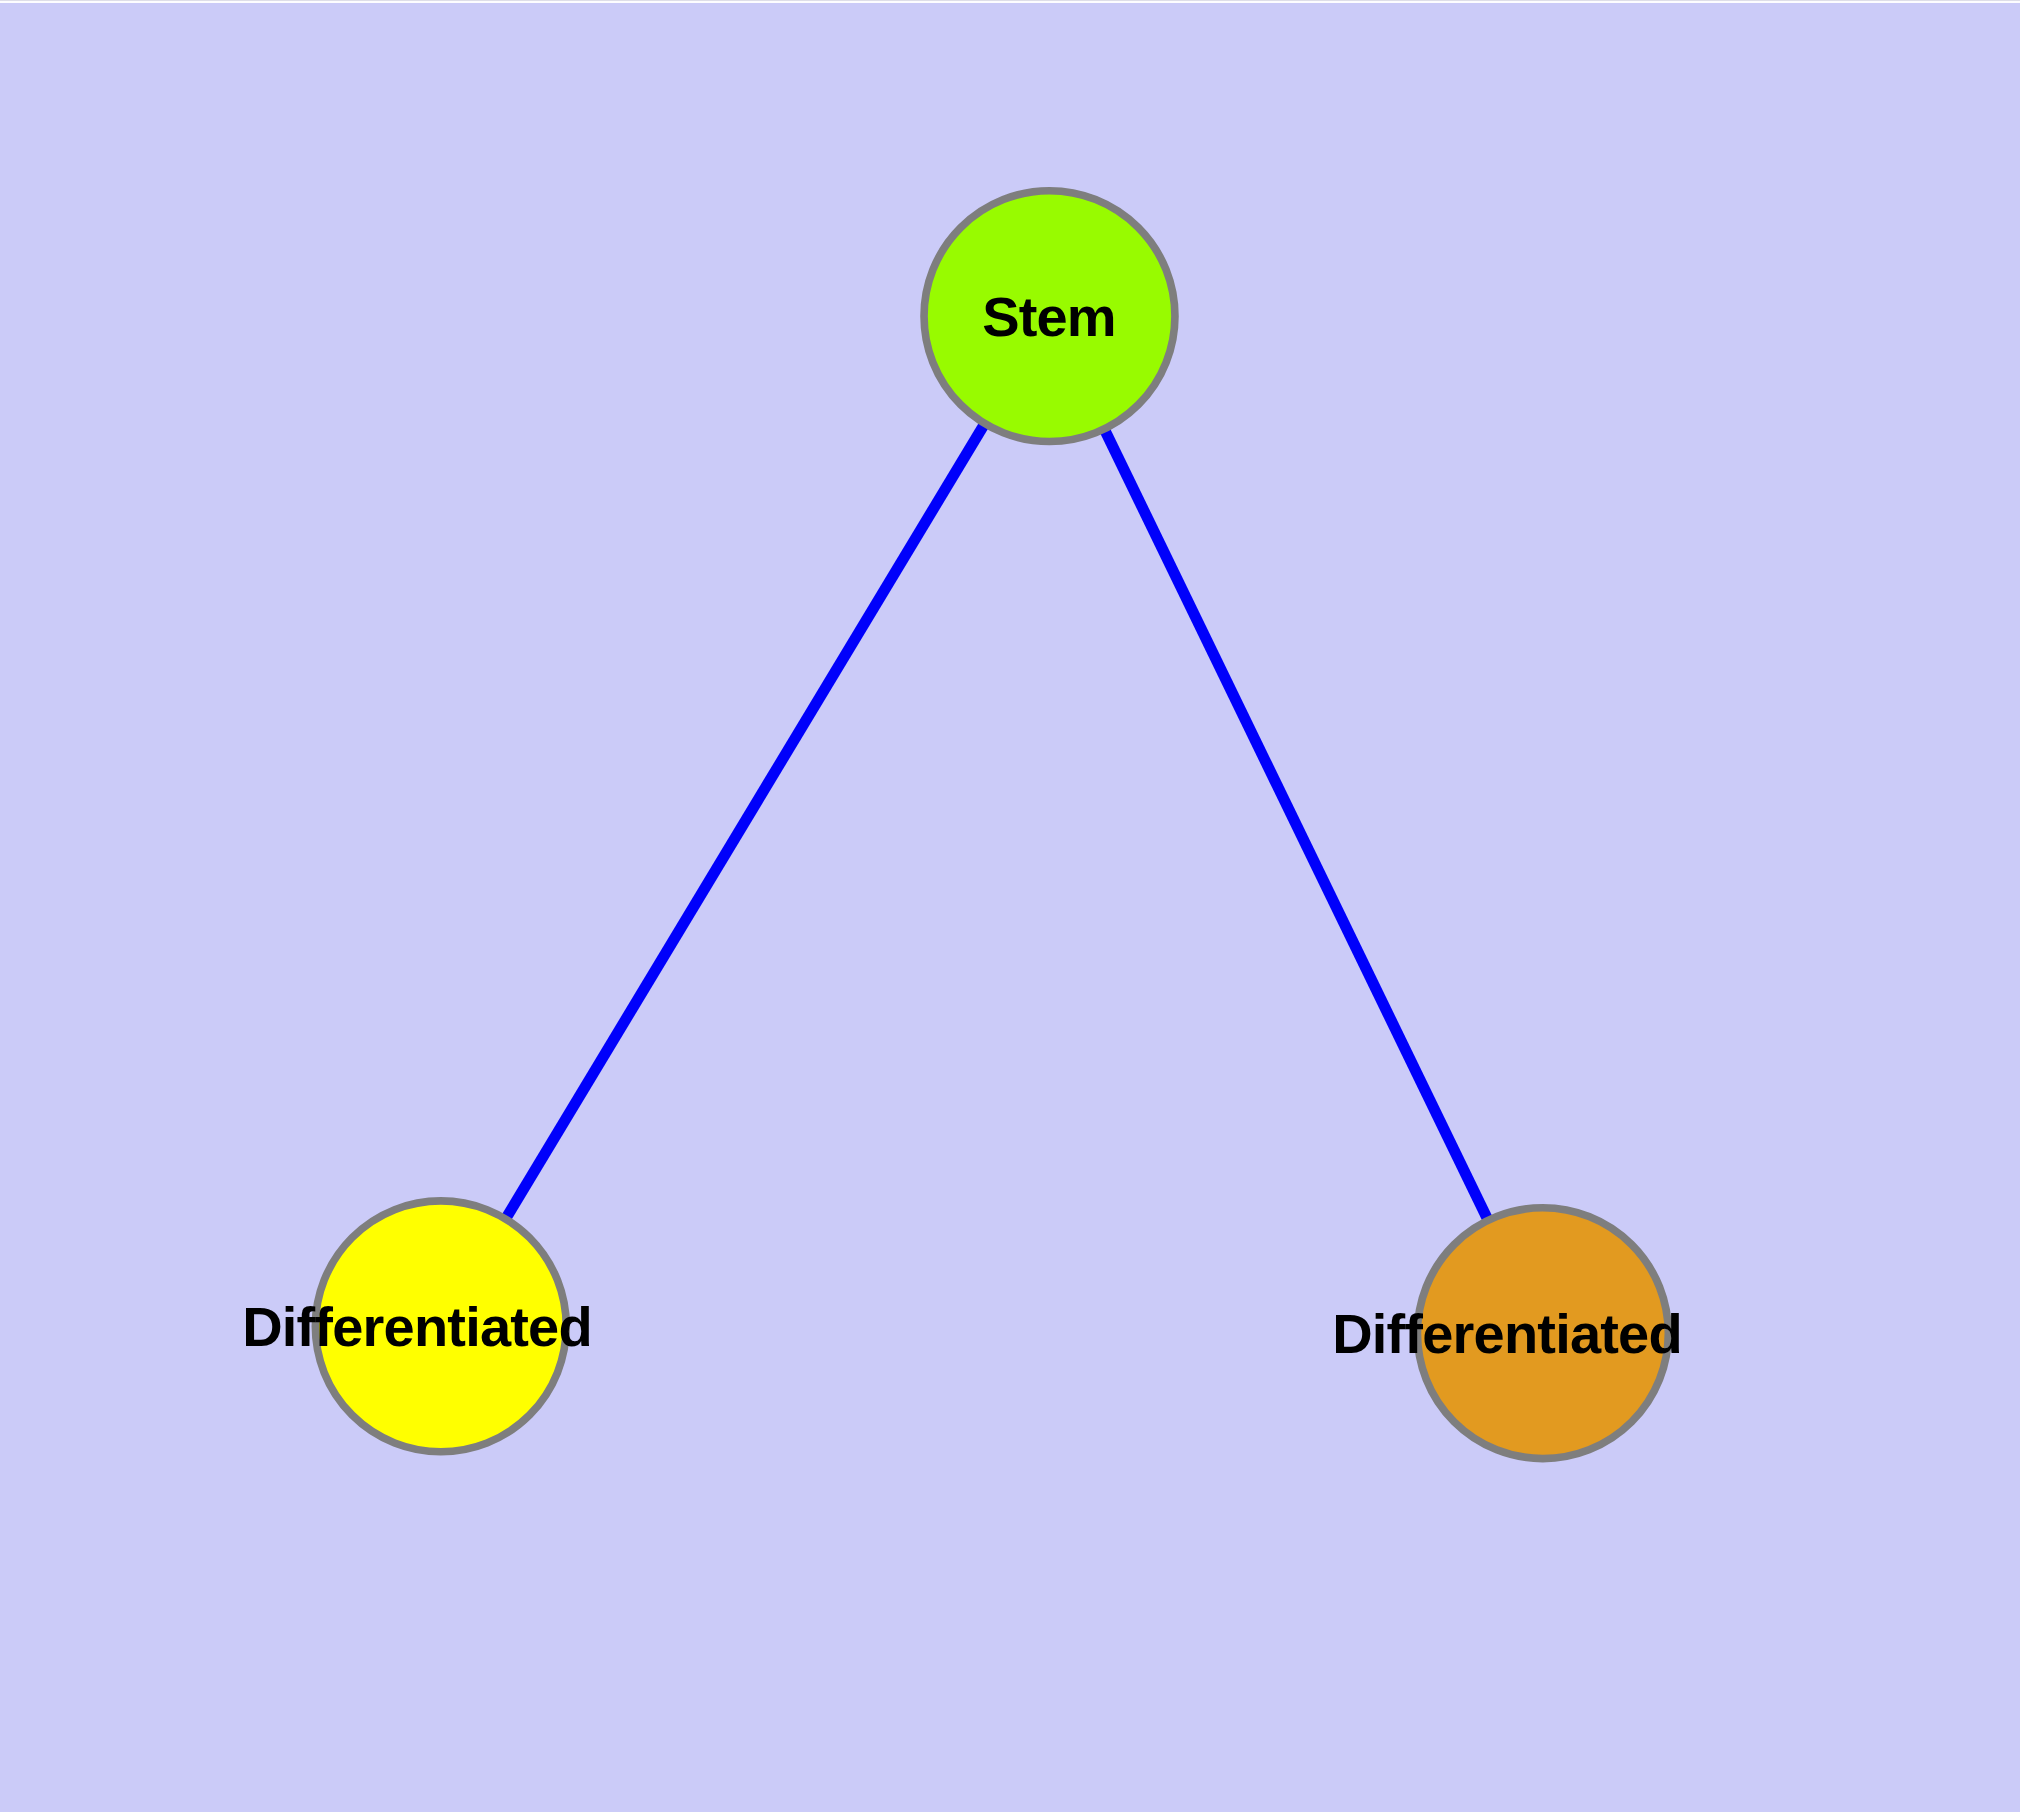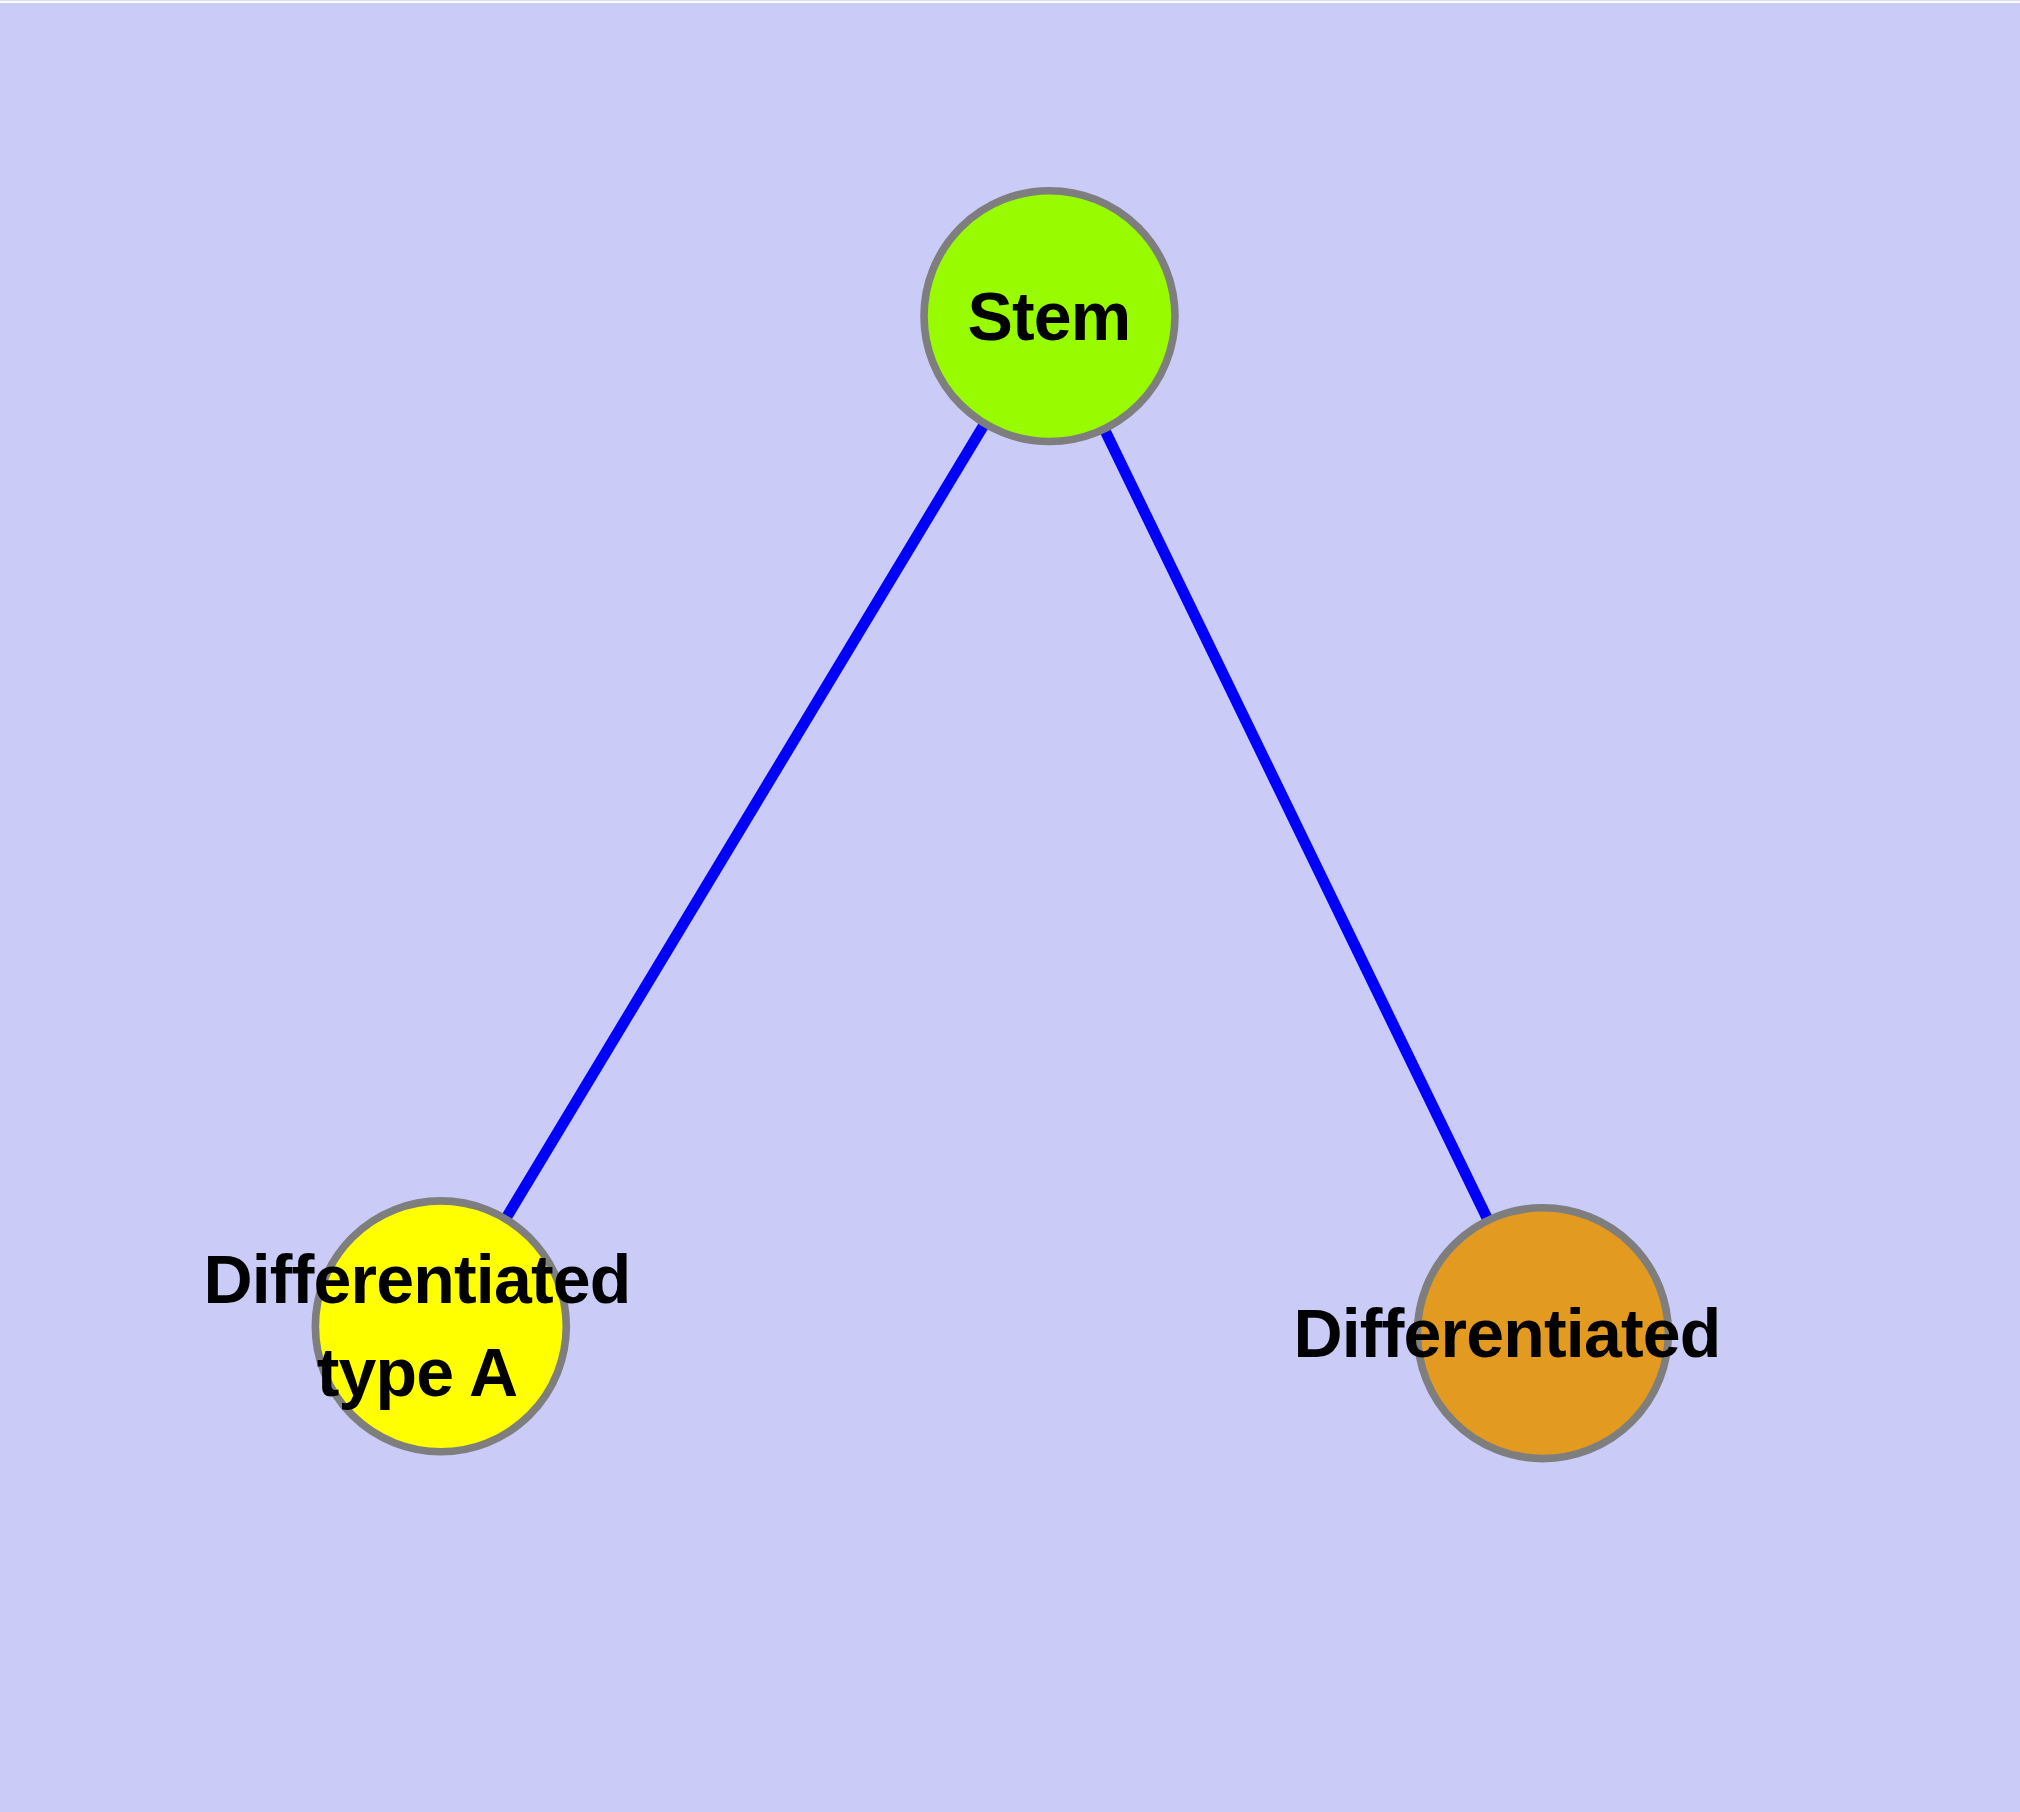--- a/index.html
+++ b/index.html
@@ -32,21 +32,21 @@
     inset: 0;
     width: 100%;
     height: 100%;
     display: block;
   }
   .node-label {
     position: absolute;
     transform: translate(-50%, -50%);
     text-align: center;
     font-weight: 700;
-    font-size: 68px;
+    font-size: 56px;
     line-height: 93px;
     letter-spacing: -0.8px;
     color: #000;
     white-space: nowrap;
     z-index: 2;
     pointer-events: none;
   }
   .node-label .line {
     display: block;
   }
@@ -69,21 +69,20 @@
     <circle cx="520" cy="1565" r="148" stroke-width="9" fill="#FFFF00" stroke="#7E7E7E"></circle>
     <circle cx="1820" cy="1573" r="148" stroke-width="9" fill="#E29A20" stroke="#7E7E7E"></circle>
   </svg>
 
   <div class="node-label" id="label-stem">
     <span class="line">Stem</span>
   </div>
 
   <div class="node-label" id="label-type-a">
     <span class="line">Differentiated</span>
-    <span class="line">type A</span>
   </div>
 
   <div class="node-label" id="label-type-b">
     <span class="line">Differentiated</span>
   </div>
 
   <div class="top-strip" style="background-color: rgb(253, 253, 255);"></div>
 </div>
 
 

